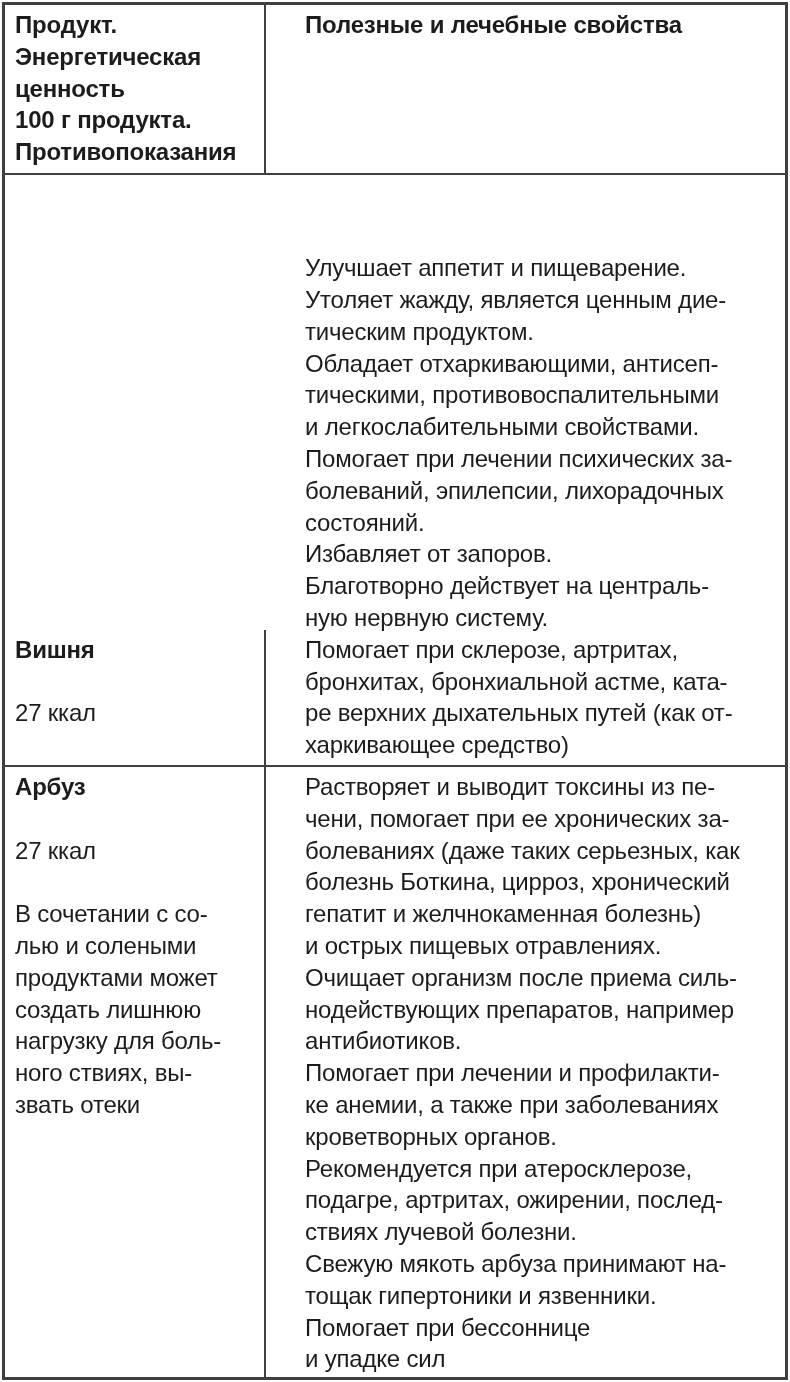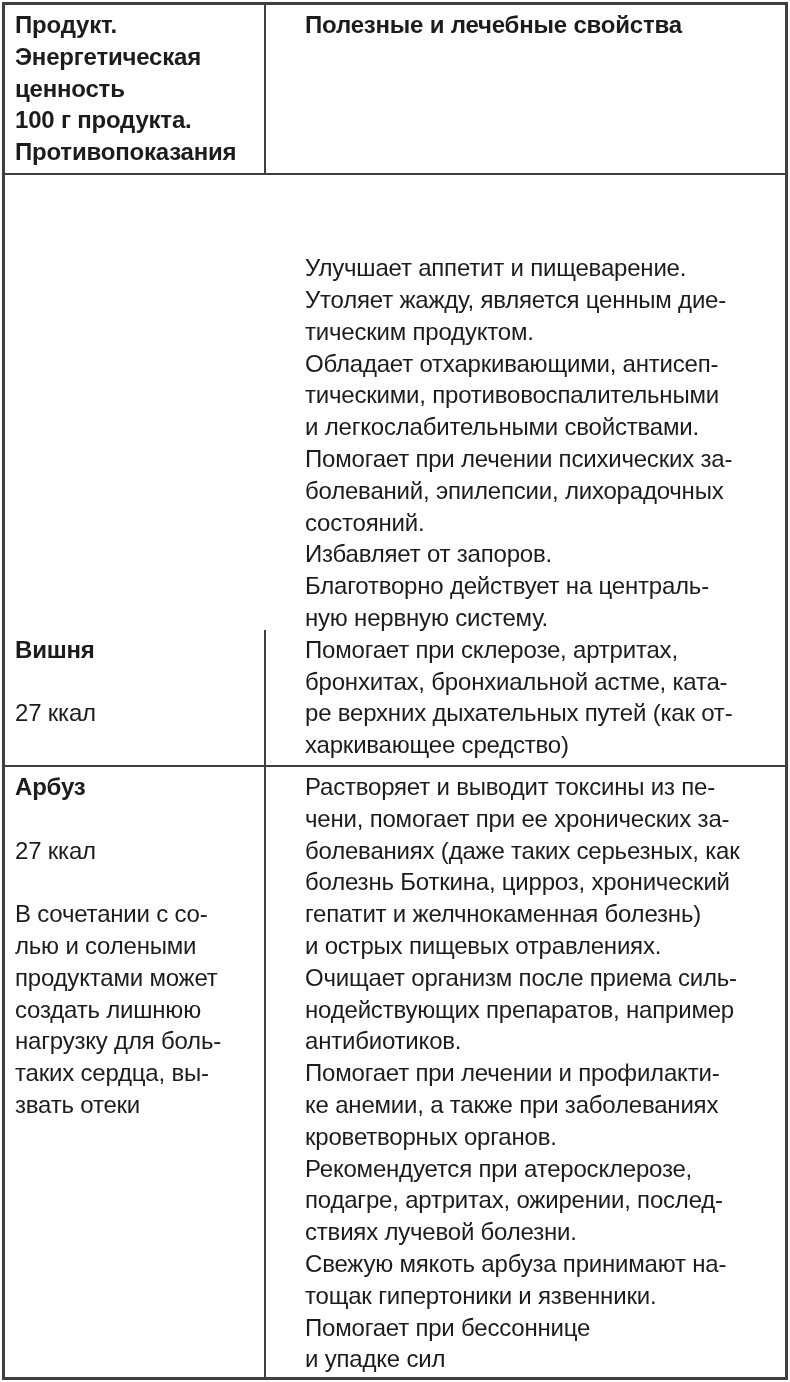--- a/index.html
+++ b/index.html
@@ -97,21 +97,21 @@
 
     <div class="trow row-2">
       <div class="tcell col-left">
         <div class="product-name block-gap">Арбуз</div>
         <div class="block-gap">27 ккал</div>
         <div class="pre">В сочетании с со-
 лью и солеными
 продуктами может
 создать лишнюю
 нагрузку для боль-
-таких сердца, вы-
+ного ствиях, вы-
 звать отеки</div>
       </div>
       <div class="tcell col-right pre">Растворяет и выводит токсины из пе-
 чени, помогает при ее хронических за-
 болеваниях (даже таких серьезных, как
 болезнь Боткина, цирроз, хронический
 гепатит и желчнокаменная болезнь)
 и острых пищевых отравлениях.
 Очищает организм после приема силь-
 нодействующих препаратов, например

